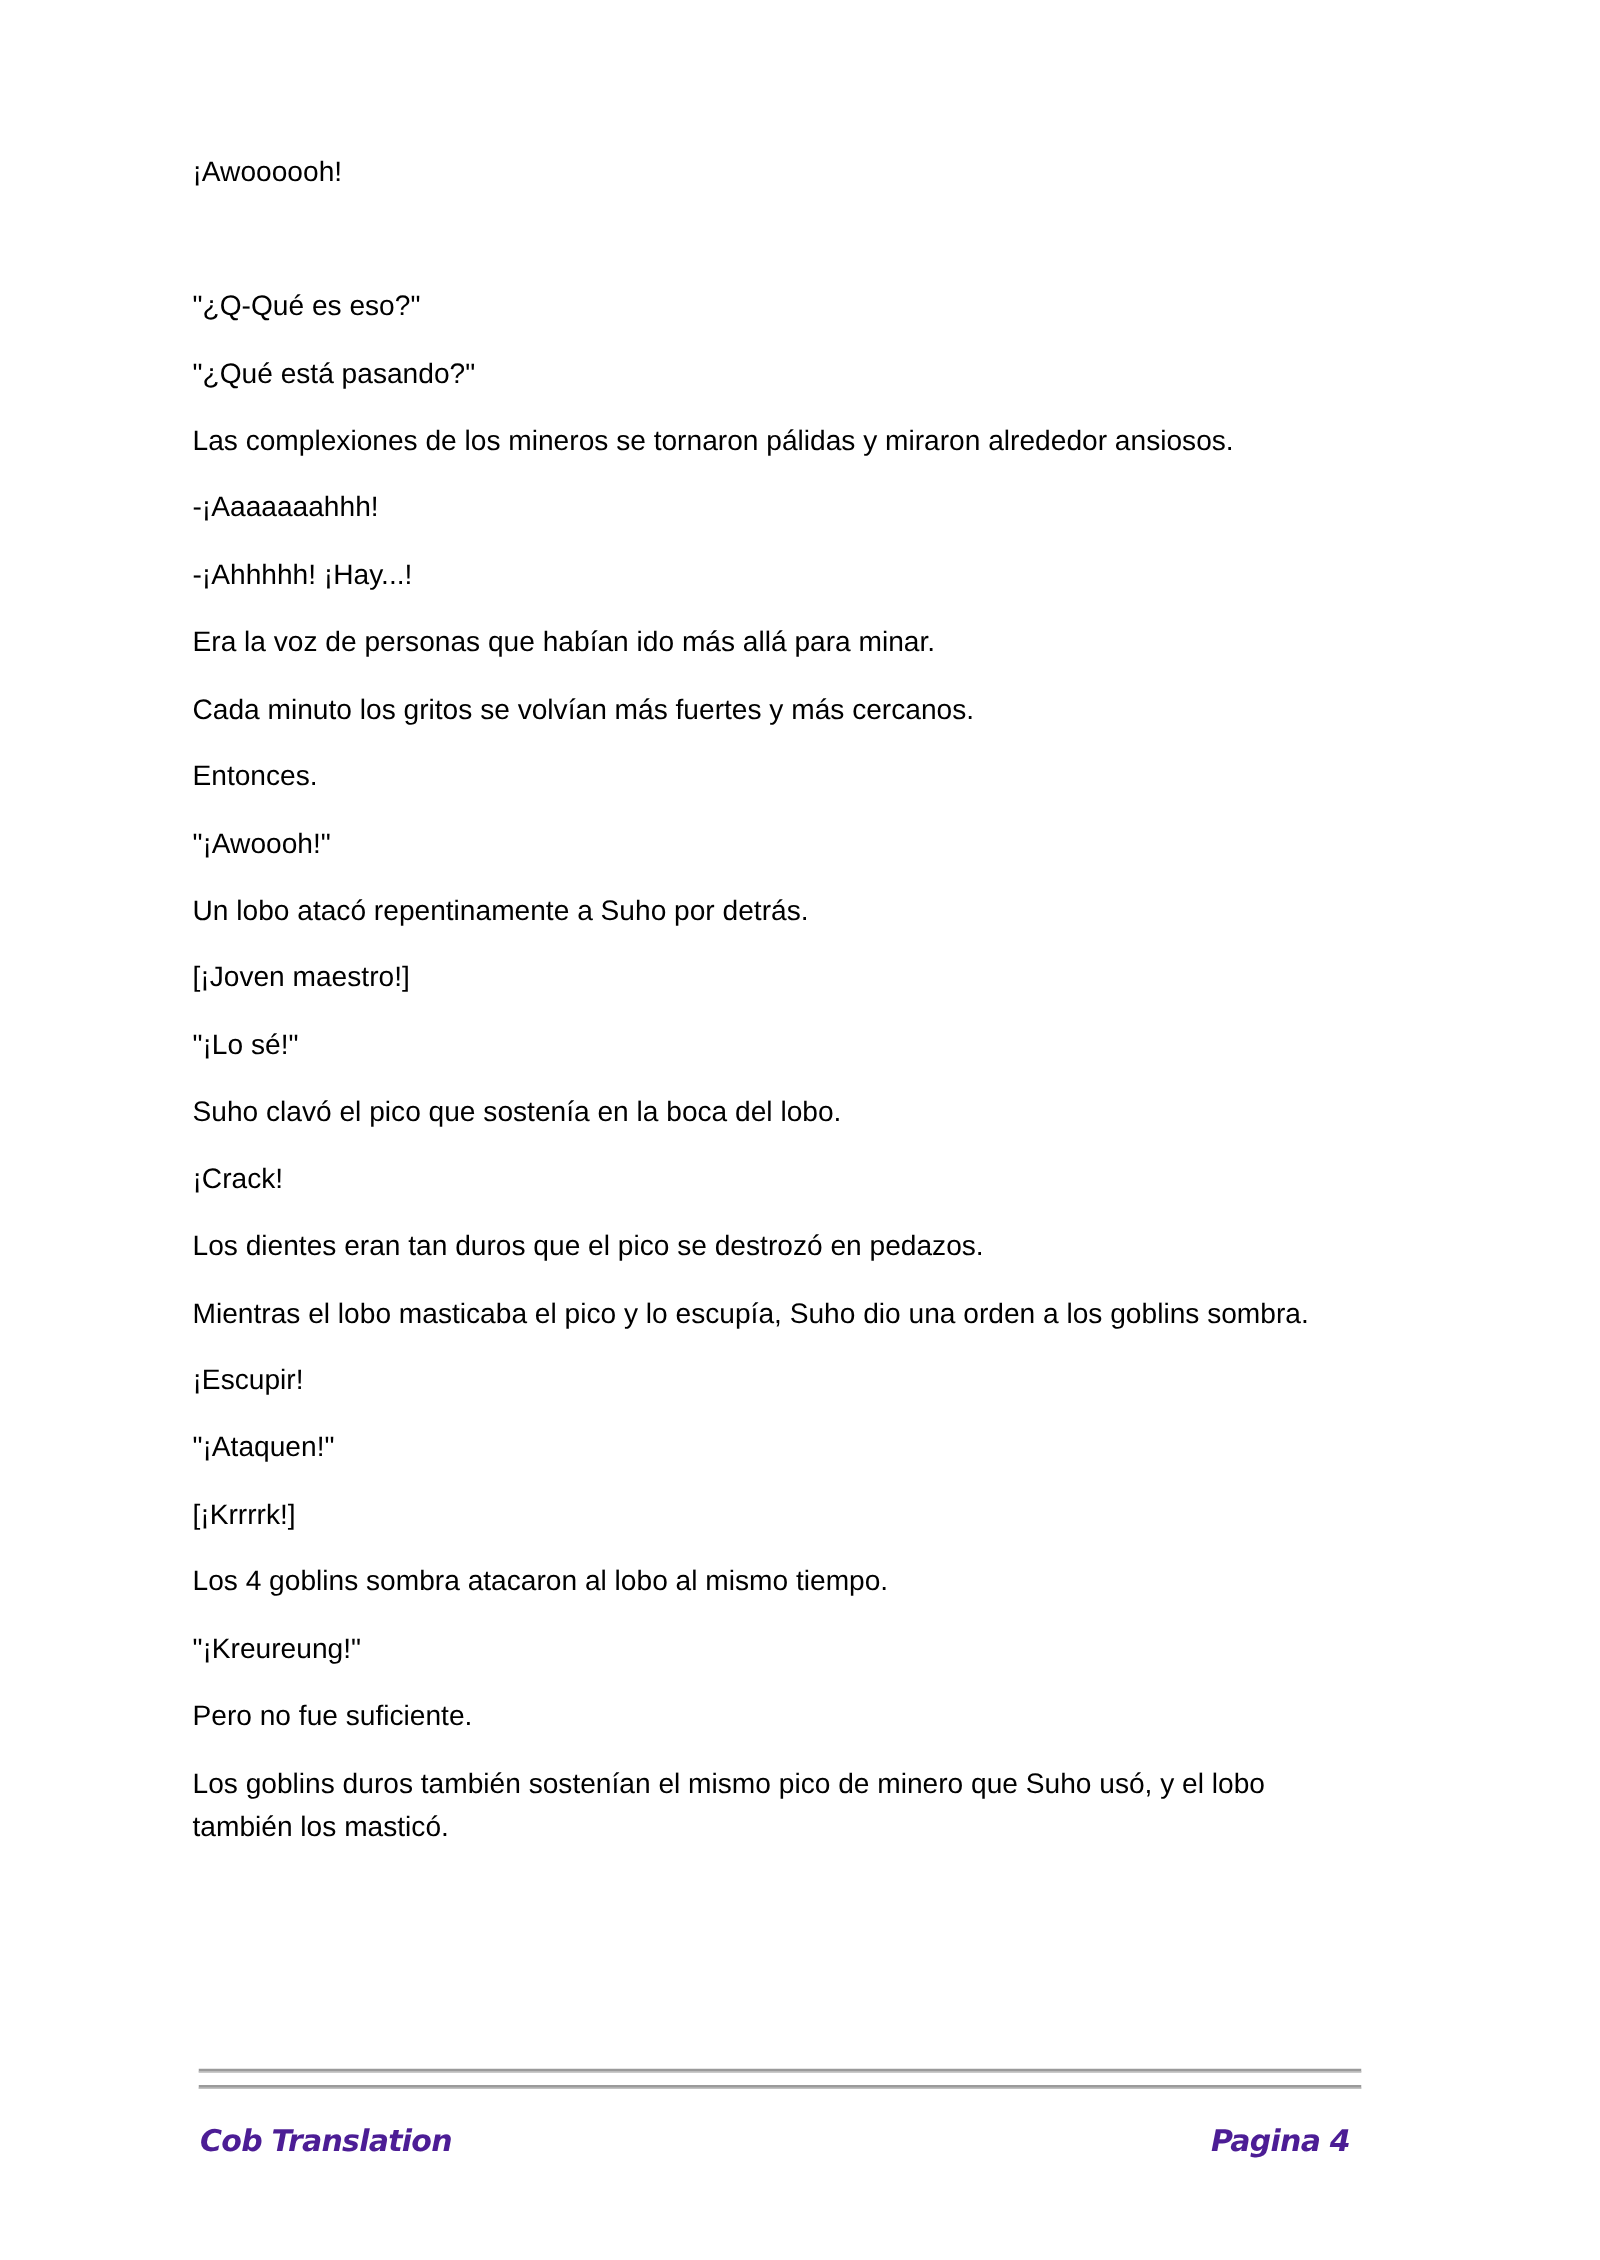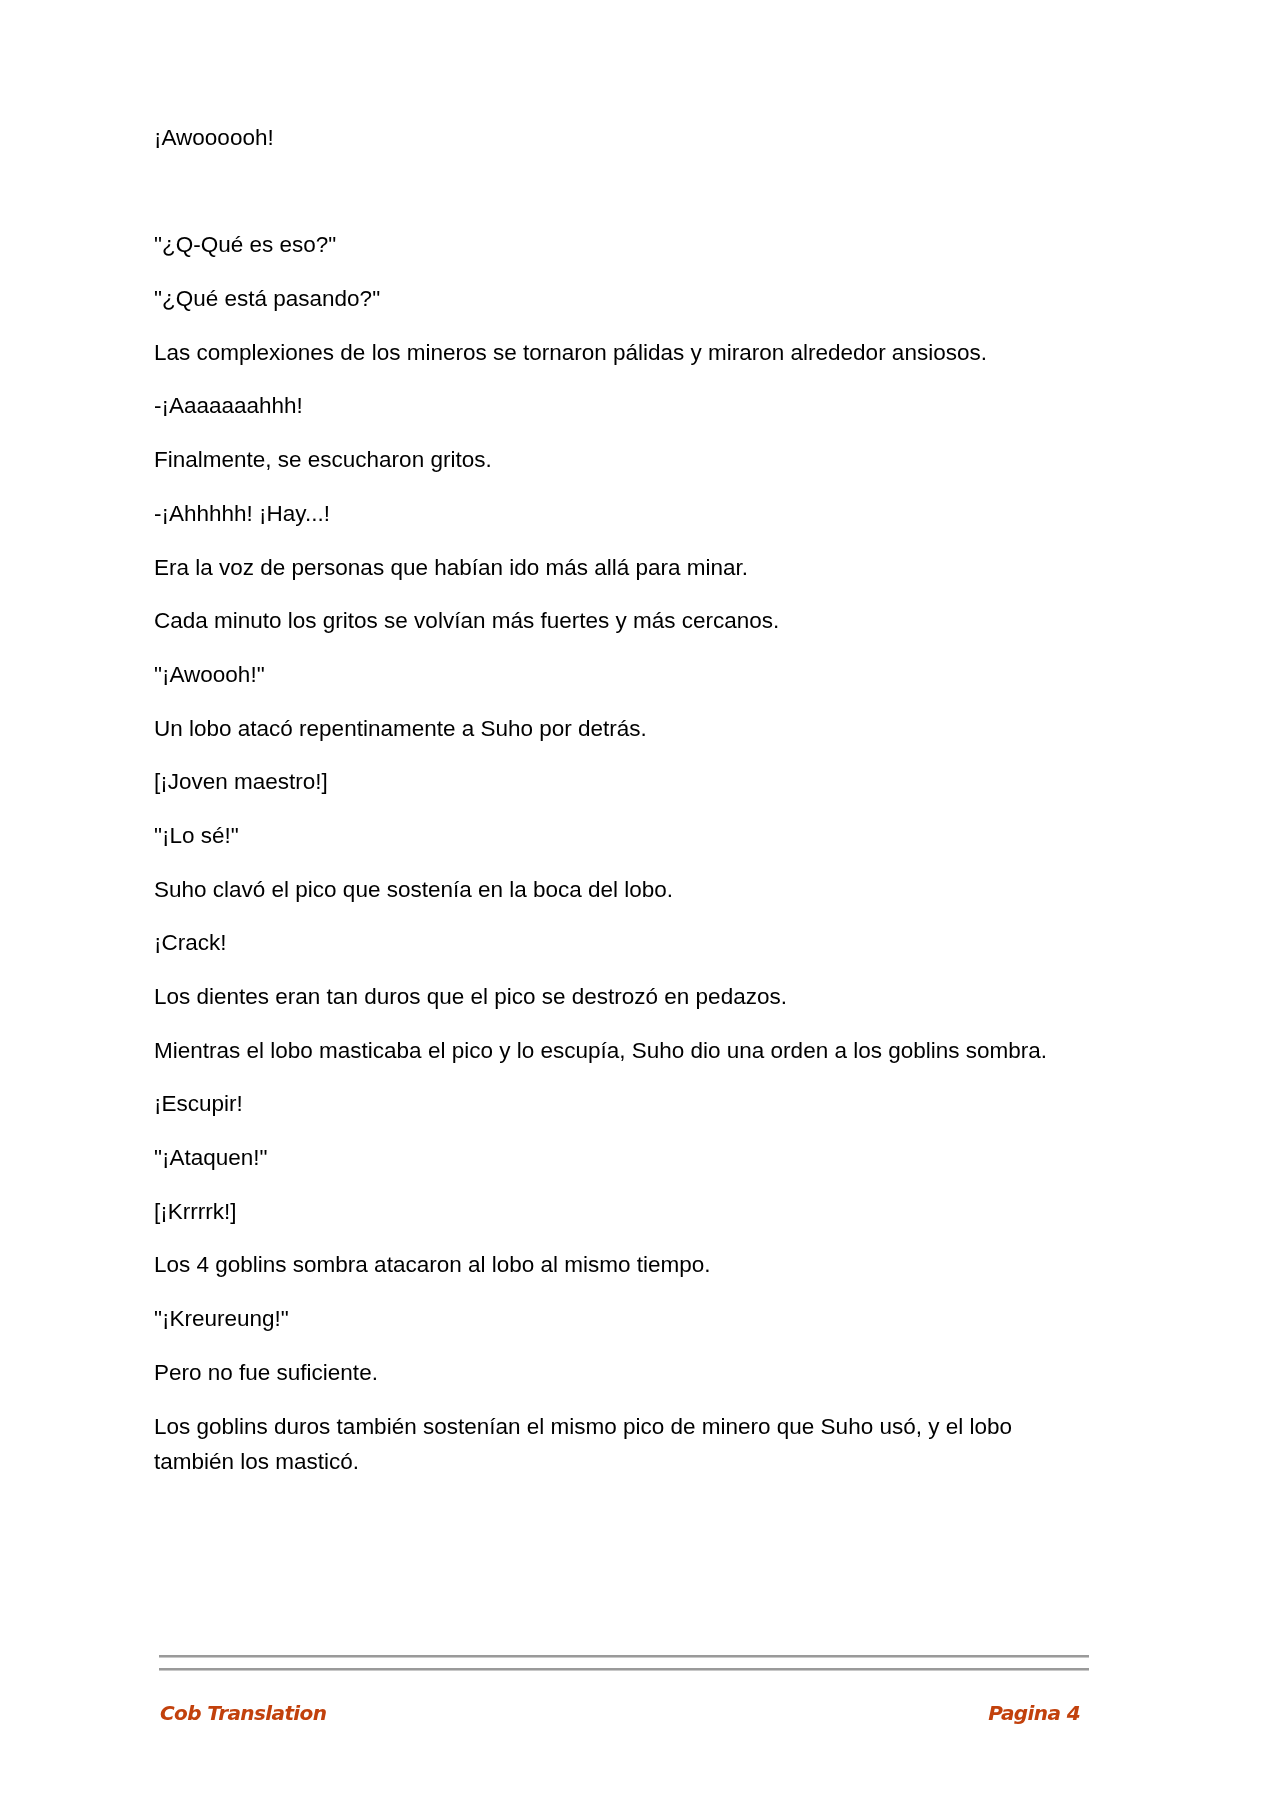--- a/index.html
+++ b/index.html
@@ -45,43 +45,43 @@
       border-bottom: 1px solid #c8c8c8;
     }
     .rule.r1 { top: 1655px; }
     .rule.r2 { top: 1668px; }
     .footer-left, .footer-right {
       position: absolute;
       top: 1700px;
       font-family: "DejaVu Sans", sans-serif;
       font-weight: bold;
       font-style: italic;
-      font-size: 20px;
+      font-size: 24px;
       line-height: 26px;
       letter-spacing: -0.6px;
-      color: #c2410c;
+      color: #4c1d95;
     }
     .footer-left { left: 160px; }
     .footer-right { right: 200px; }
   </style>
 </head>
 <body>
 
 <div class="page">
   <div class="body-text">
     <p class="para">¡Awoooooh!</p>
     <p class="para"></p>
     <p class="para">"¿Q-Qué es eso?"</p>
     <p class="para">"¿Qué está pasando?"</p>
     <p class="para" style="width:860px">Las complexiones de los mineros se tornaron pálidas y miraron alrededor ansiosos.</p>
     <p class="para">-¡Aaaaaaahhh!</p>
-    <p class="para">Finalmente, se escucharon gritos.</p>
     <p class="para">-¡Ahhhhh! ¡Hay...!</p>
     <p class="para">Era la voz de personas que habían ido más allá para minar.</p>
     <p class="para">Cada minuto los gritos se volvían más fuertes y más cercanos.</p>
+    <p class="para">Entonces.</p>
     <p class="para">"¡Awoooh!"</p>
     <p class="para">Un lobo atacó repentinamente a Suho por detrás.</p>
     <p class="para">[¡Joven maestro!]</p>
     <p class="para">"¡Lo sé!"</p>
     <p class="para">Suho clavó el pico que sostenía en la boca del lobo.</p>
     <p class="para">¡Crack!</p>
     <p class="para">Los dientes eran tan duros que el pico se destrozó en pedazos.</p>
     <p class="para" style="width:940px">Mientras el lobo masticaba el pico y lo escupía, Suho dio una orden a los goblins sombra.</p>
     <p class="para">¡Escupir!</p>
     <p class="para">"¡Ataquen!"</p>

